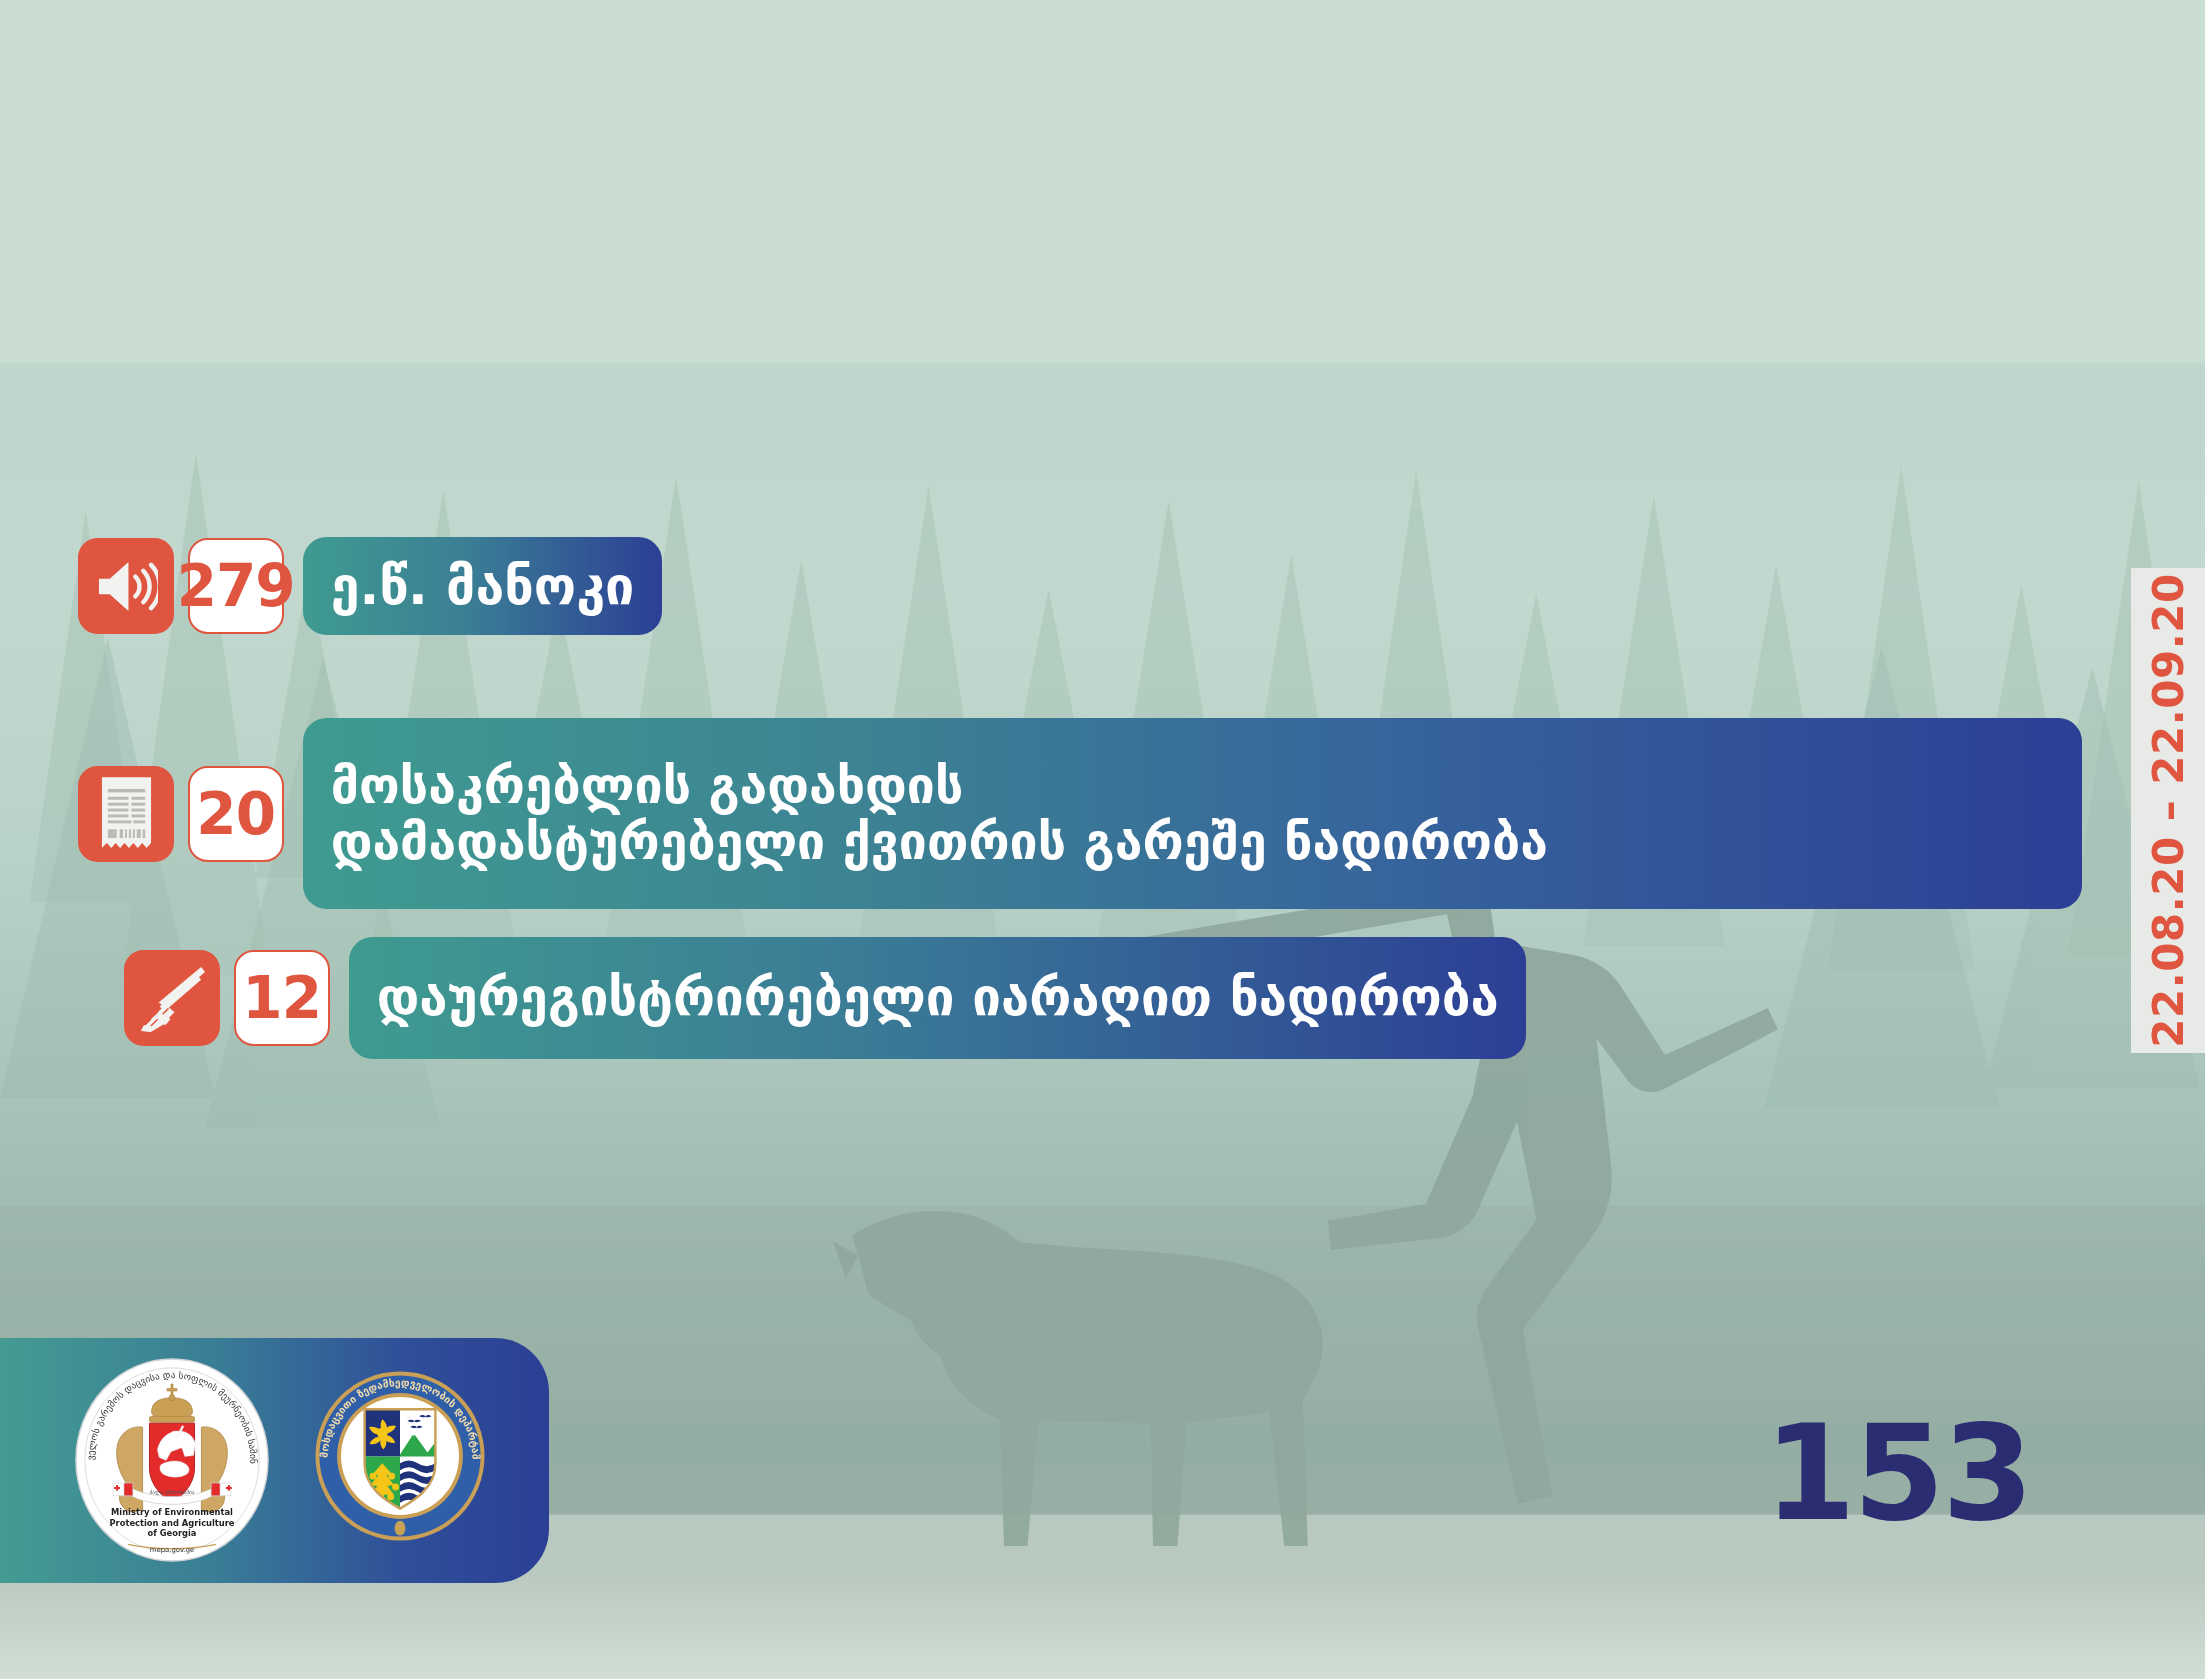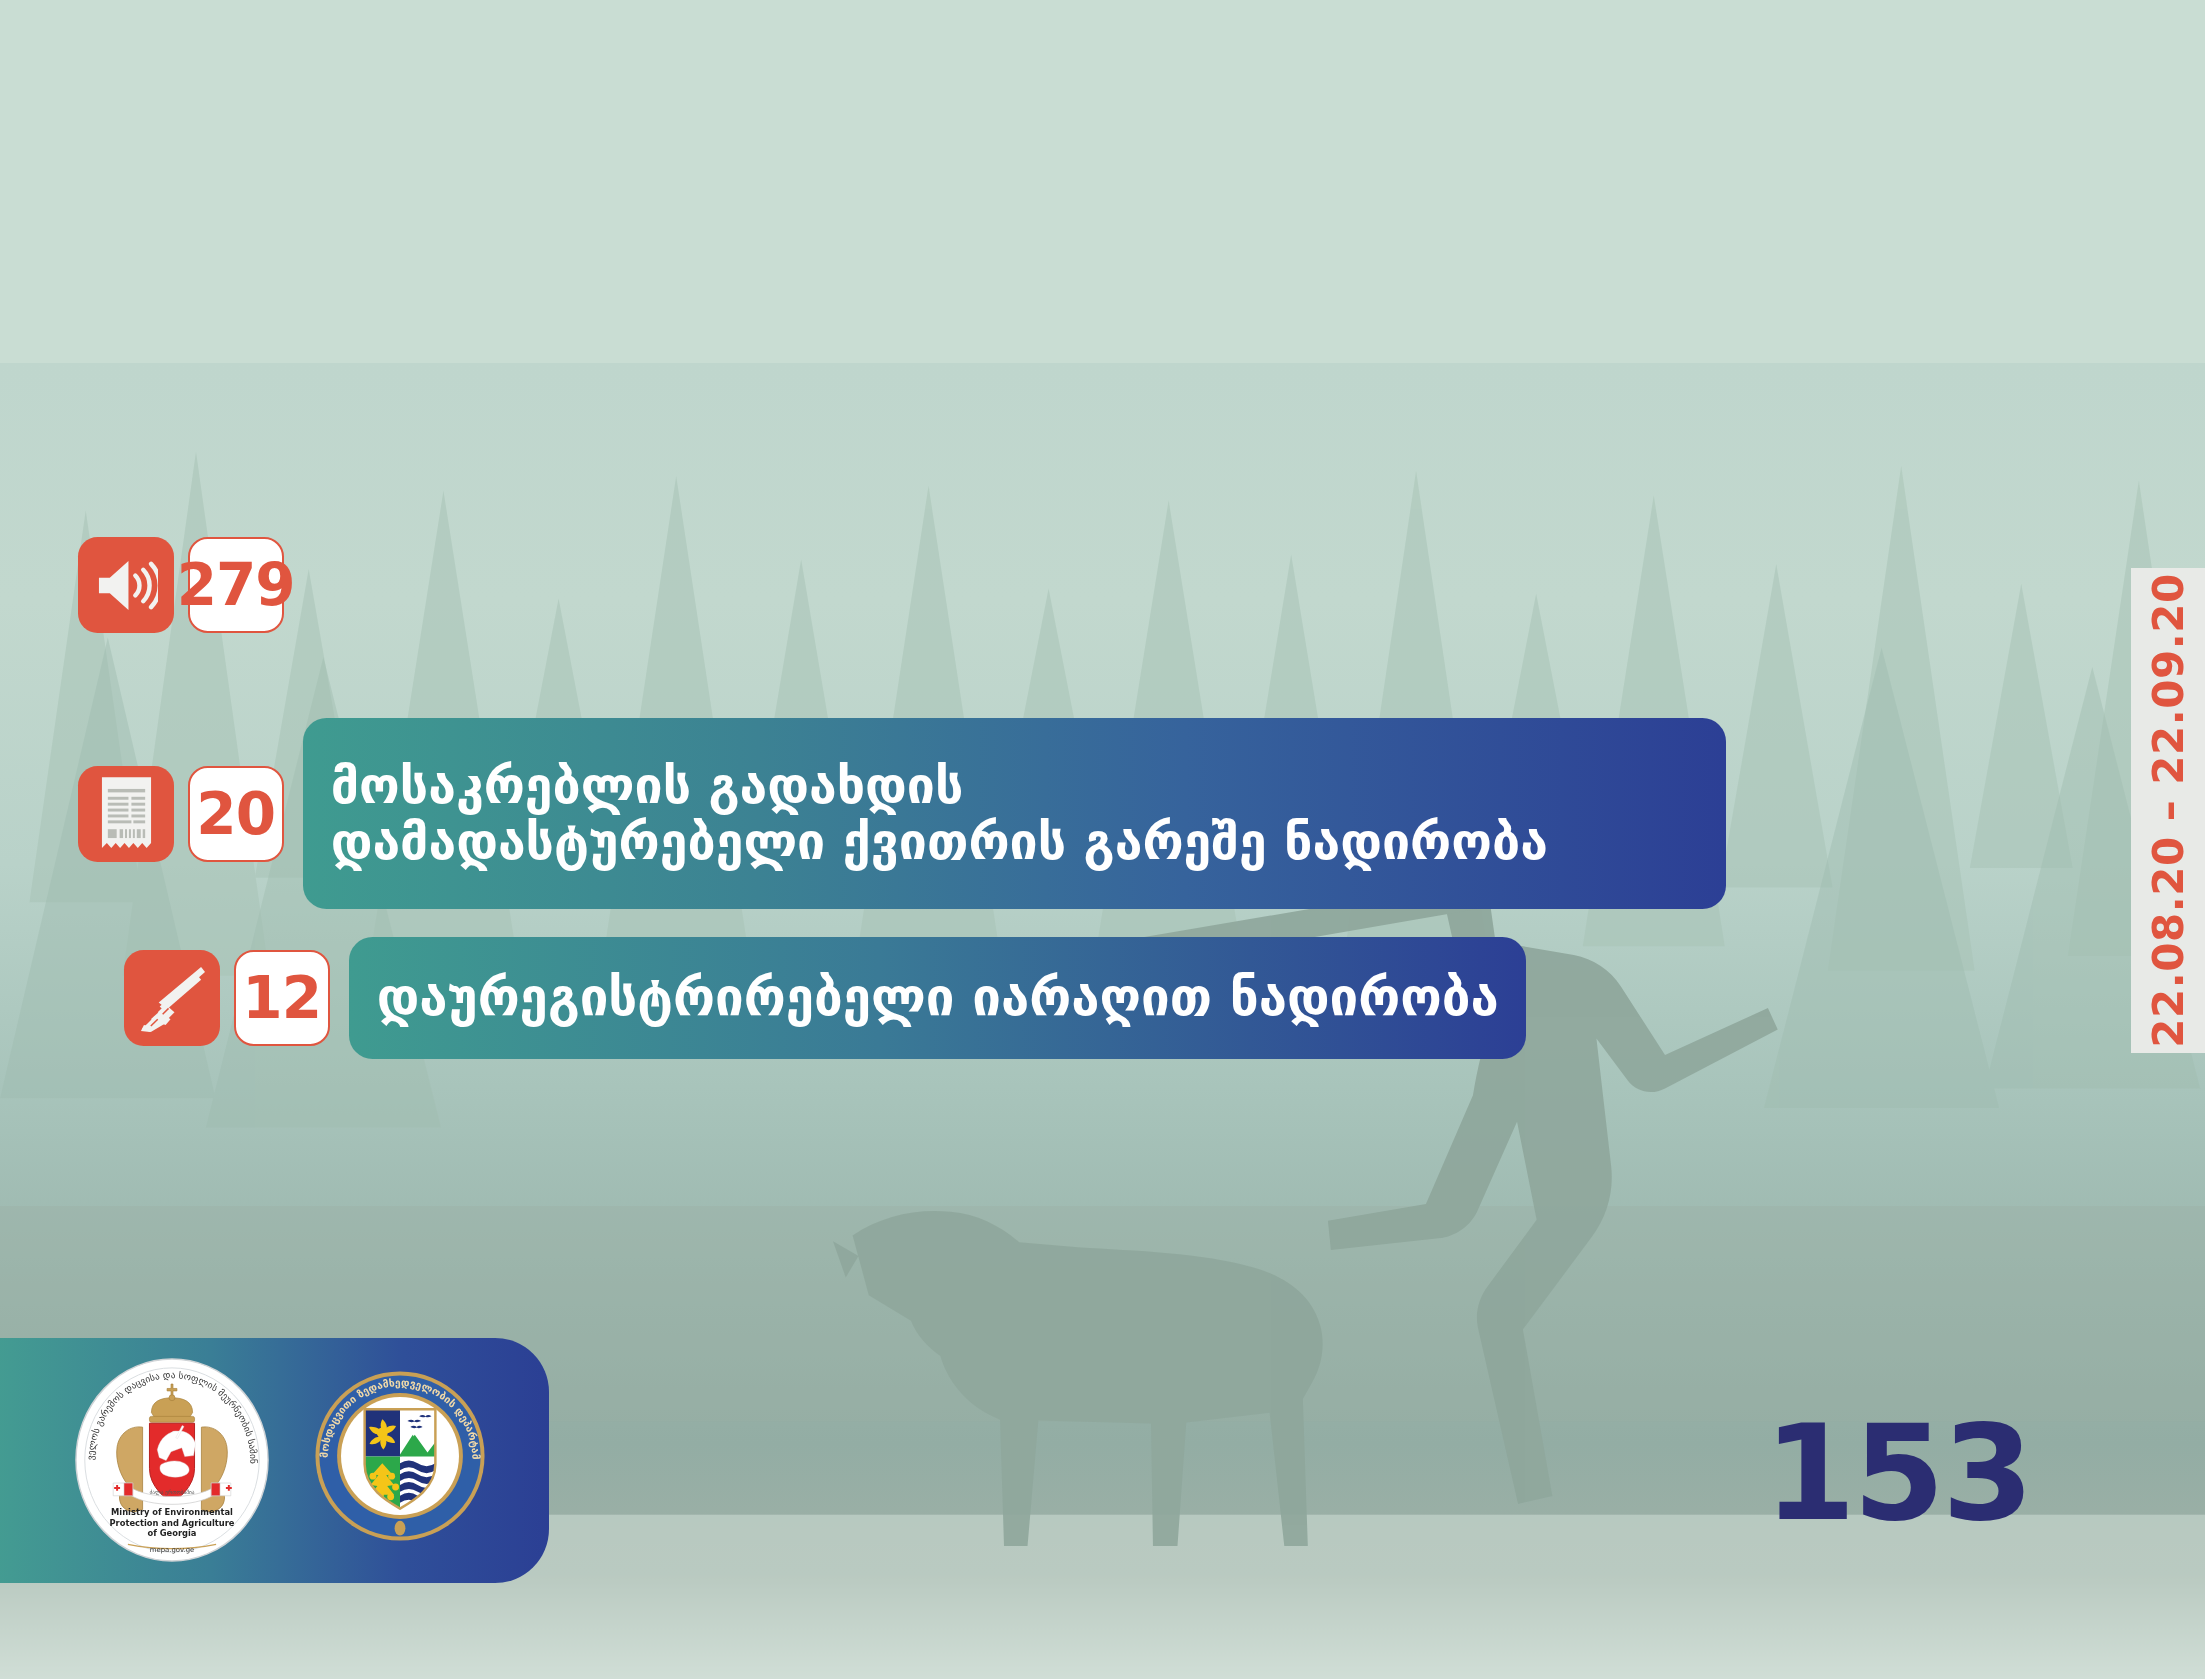--- a/index.html
+++ b/index.html
@@ -87,21 +87,21 @@
   #row1{ left:78px; top:525px; }
   #row1 .label-pill{
     height:98px; font-size:52px;
     background:linear-gradient(90deg,#3f9b90 0%,#3b7f95 45%,#2c3f95 100%);
   }
   
   #row2{ left:78px; top:706px;justify-content:space-between; }
   #row2 .label-pill{
     height:191px; font-size:50px;
     background:linear-gradient(90deg,#3f9b90 0%,#3c8293 32%,#36639c 62%,#2c3f95 100%);
-    width:1423px;
+    width:1779px;
   }
   
   #row3{ left:78px; top:925px;padding-left:46px; }
   #row3 .label-pill{
     height:122px; font-size:51px;
     background:linear-gradient(90deg,#3f9b90 0%,#3a7a96 45%,#2c3f95 100%);
   }
 
   
   .date-strip{
@@ -246,20 +246,21 @@
           <g stroke="#f2f2f0" stroke-width="9" fill="none" stroke-linecap="round">
             <path d="M84 40 a28 28 0 0 1 0 40"></path>
             <path d="M100 28 a46 46 0 0 1 0 64"></path>
             <path d="M116 16 a64 64 0 0 1 0 88"></path>
           </g>
         </svg>
       </div>
       <div class="count-tile">
         <span>279</span>
       </div>
+      <div class="label-pill">ე.წ. მანოკი</div>
     </div>
 
     <div class="row" id="row2">
       <div class="icon-tile">
         <svg width="55" height="73" viewBox="0 0 112 148">
           <path d="M6 0 h100 v134 l-9 10 l-9 -10 l-9 10 l-9 -10 l-9 10 l-9 -10 l-9 10 l-9 -10 l-9 10 l-9 -10 l-10 10 z" fill="#f2f2f0"></path>
           <g fill="#b9bcb6">
             <rect x="18" y="24" width="76" height="7"></rect>
             <rect x="18" y="40" width="42" height="6"></rect>
               <rect x="66" y="40" width="28" height="6"></rect>

